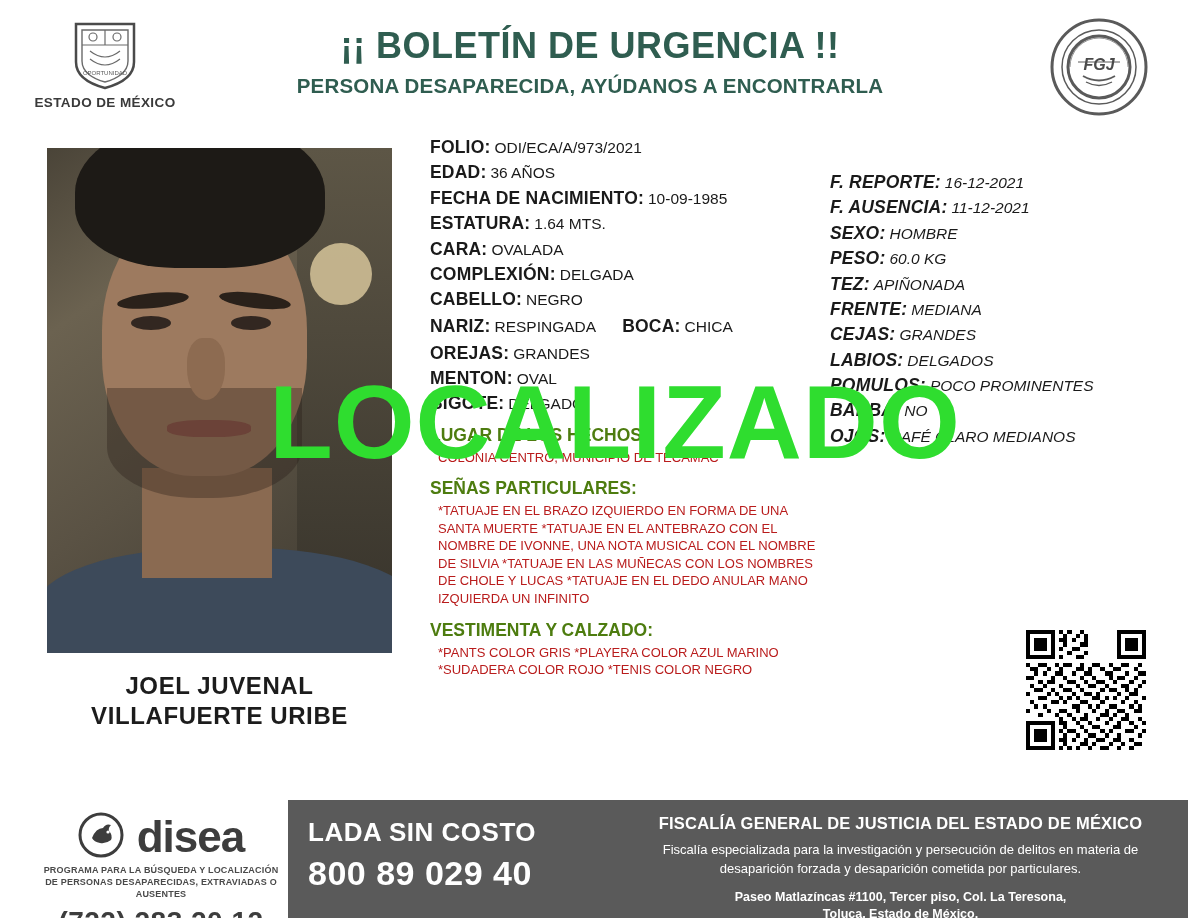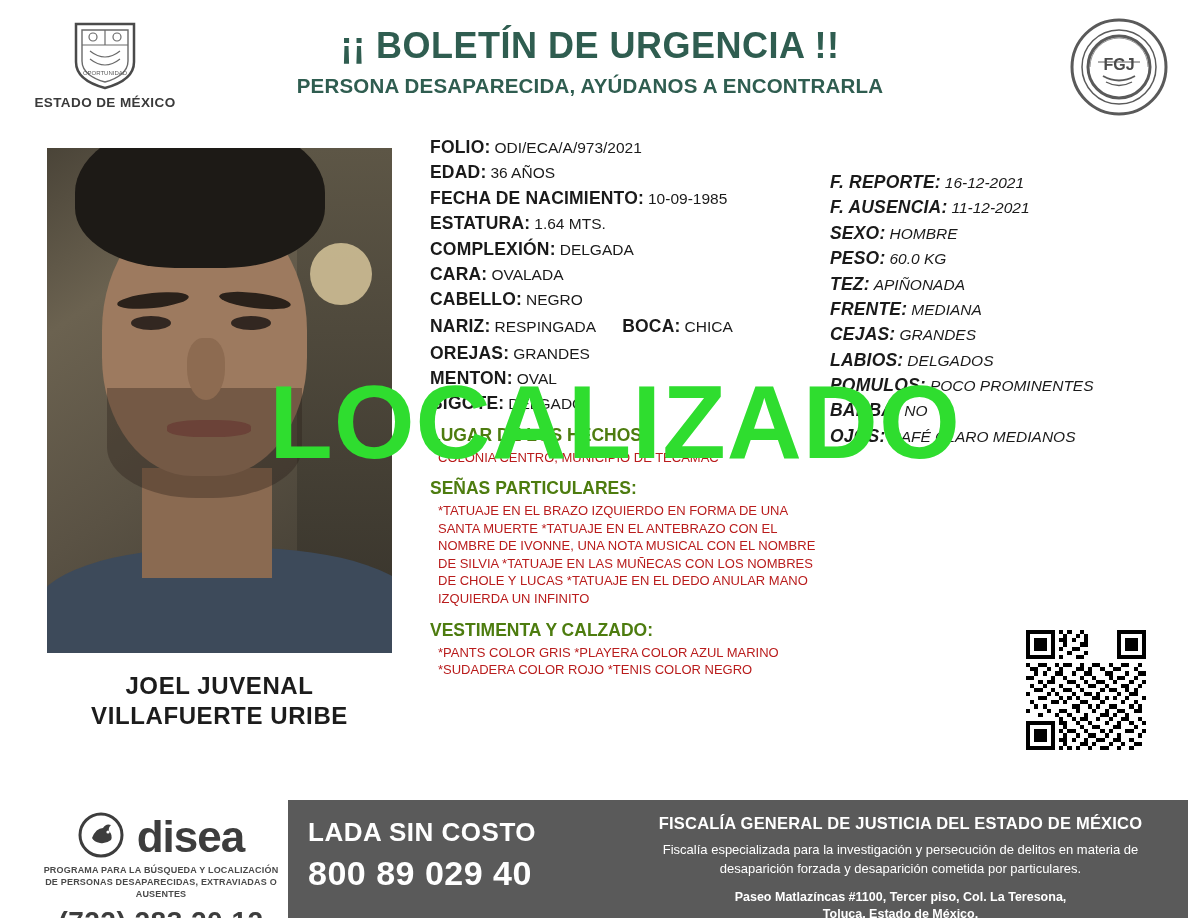--- a/index.html
+++ b/index.html
@@ -63,24 +63,25 @@
   }
   .title-sub {
     font-size: 20.5px;
     font-weight: bold;
     color: #2f5d50;
     letter-spacing: .2px;
     margin-top: 8px;
   }
   .fgj-logo {
     position: absolute;
-    right: 20px;
+    right: 40px;
     top: 18px;
     width: 98px;
     height: 98px;
+    font-style: italic;
   }
 
   
   .photo-wrap {
     position: absolute;
     left: 47px;
     top: 148px;
     width: 345px;
   }
   .photo {
@@ -443,26 +444,26 @@
       </div>
       <div class="row">
         <span class="lbl">FECHA DE NACIMIENTO:</span>
         <span class="val">10-09-1985</span>
       </div>
       <div class="row">
         <span class="lbl">ESTATURA:</span>
         <span class="val">1.64 MTS.</span>
       </div>
       <div class="row">
+        <span class="lbl">CARA:</span>
+        <span class="val">OVALADA</span>
+      </div>
+      <div class="row">
         <span class="lbl">COMPLEXIÓN:</span>
         <span class="val">DELGADA</span>
-      </div>
-      <div class="row">
-        <span class="lbl">CARA:</span>
-        <span class="val">OVALADA</span>
       </div>
       <div class="row">
         <span class="lbl">CABELLO:</span>
         <span class="val">NEGRO</span>
       </div>
       <div class="pairline">
         <span class="pair">
           <span class="lbl">NARIZ:</span>
           <span class="val">RESPINGADA</span>
         </span>

